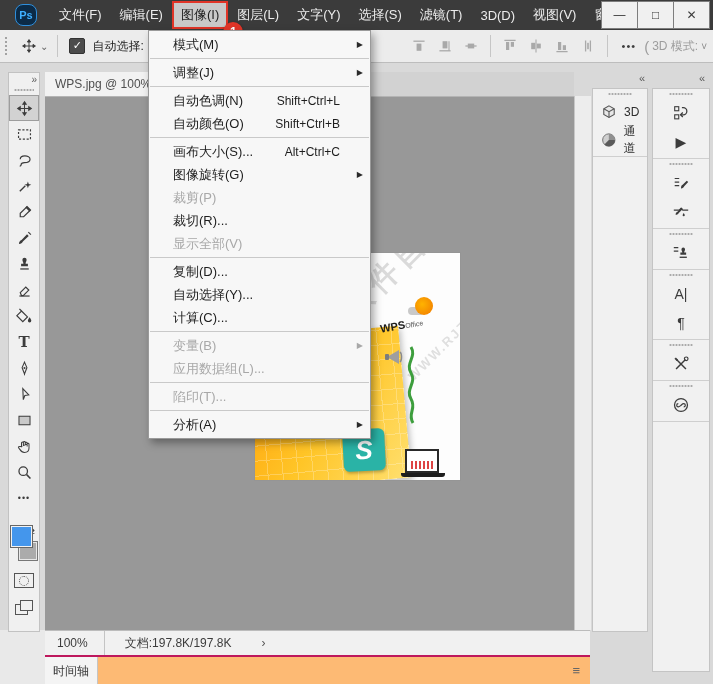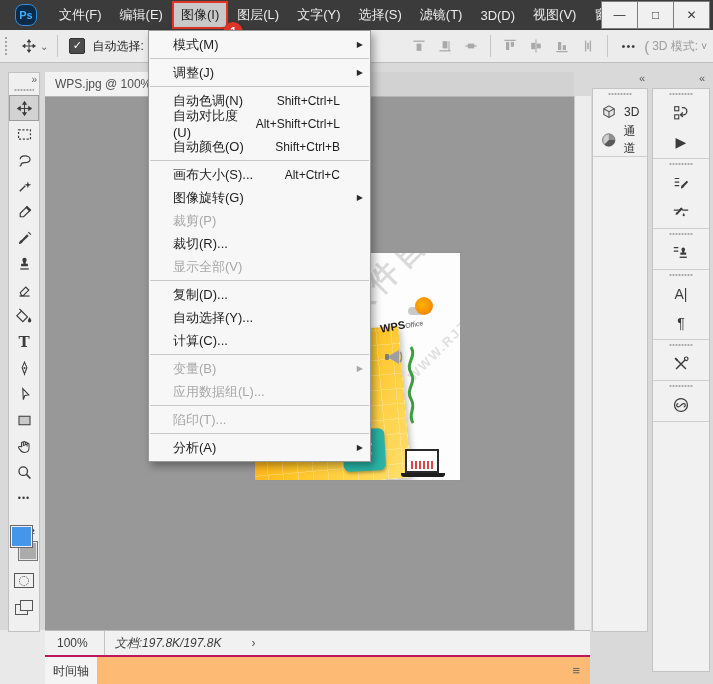--- a/index.html
+++ b/index.html
@@ -120,21 +120,21 @@
   .p-grip{width:24px;height:4px;margin:3px auto 2px;
           background:radial-gradient(circle,#aaa 1px,transparent 1.2px);background-size:3px 4px;}
   .rp-row{height:28px;display:flex;align-items:center;padding-left:7px;font-size:12px;color:#2e2e2e;gap:6px;}
   .rp-divider{height:1px;background:#cfcfcf;margin:2px 0;}
   .icon-cell{height:29px;display:flex;align-items:center;justify-content:center;color:#3c3c3c;}
   .icon-cell .ig{font-size:14px;color:#3c3c3c;}
   
   .statusbar{position:absolute;left:45px;top:630px;width:545px;height:25px;background:#f1f1f1;border-top:1px solid #bcbcbc;
              display:flex;align-items:center;font-size:12px;color:#3c3c3c;box-sizing:border-box;z-index:3;}
   .zoomfield{padding:0 16px 0 12px;height:100%;display:flex;align-items:center;border-right:1px solid #c4c4c4;}
-  .docinfo{margin-left:10px;font-style:italic;}
+  .docinfo{margin-left:20px;}
   .sb-chev{margin-left:30px;color:#555;}
   .timeline{position:absolute;left:45px;top:655px;width:545px;height:29px;background:#fdba74;border-top:2px solid #be185d;z-index:3;}
   .tl-tab{position:absolute;left:0;top:0;height:28px;width:52px;background:#f4f4f4;border-right:1px solid #c5c5c5;
           display:flex;align-items:center;justify-content:center;font-size:12px;color:#3a3a3a;}
   .tl-menu{position:absolute;right:10px;top:6px;color:#666;font-size:13px;}
   .corner-bl{position:absolute;left:0;top:630px;width:45px;height:54px;background:#e9e9e9;z-index:2;}
 </style>
 </head>
 <body>
 
@@ -369,24 +369,20 @@
       <div class="mi">
         <span>调整(J)</span>
         <span class="marr">▶</span>
       </div>
       <div class="msep"></div>
       <div class="mi">
         <span>自动色调(N)</span>
         <span class="msc">Shift+Ctrl+L</span>
       </div>
       <div class="mi">
-        <span>自动对比度(U)</span>
-        <span class="msc">Alt+Shift+Ctrl+L</span>
-      </div>
-      <div class="mi">
         <span>自动颜色(O)</span>
         <span class="msc">Shift+Ctrl+B</span>
       </div>
       <div class="msep"></div>
       <div class="mi">
         <span>画布大小(S)...</span>
         <span class="msc">Alt+Ctrl+C</span>
       </div>
       <div class="mi">
         <span>图像旋转(G)</span>

